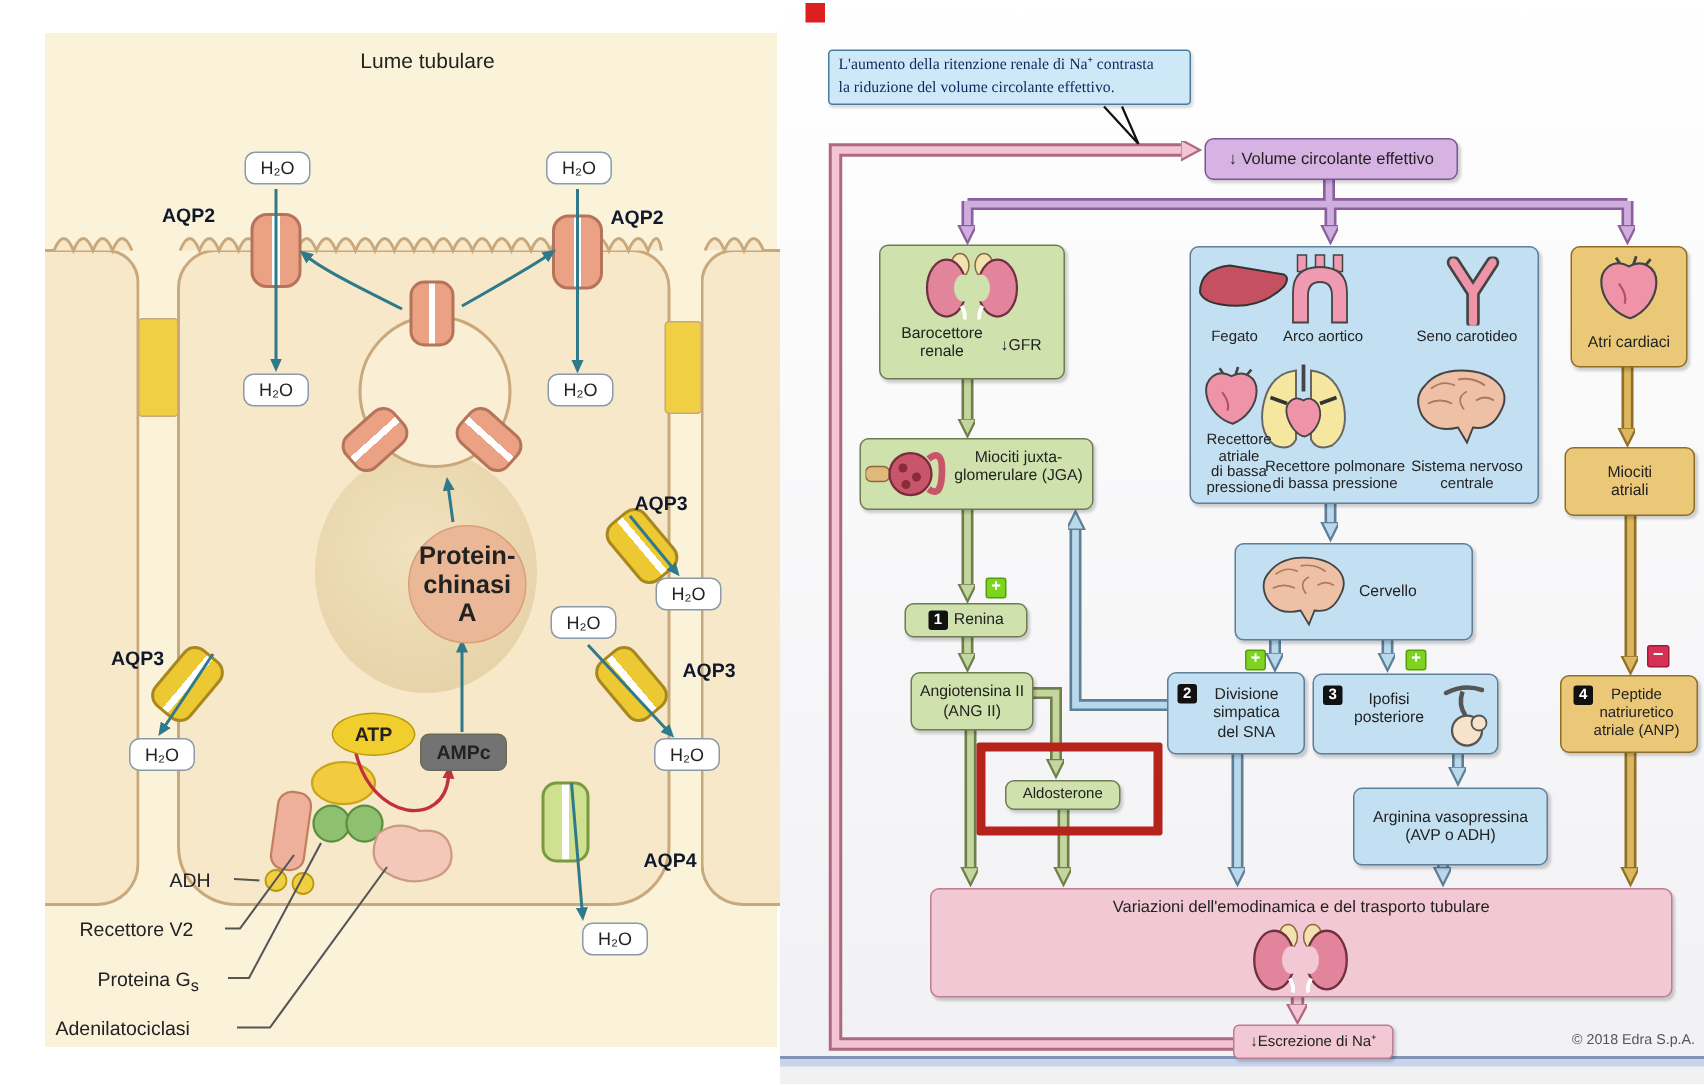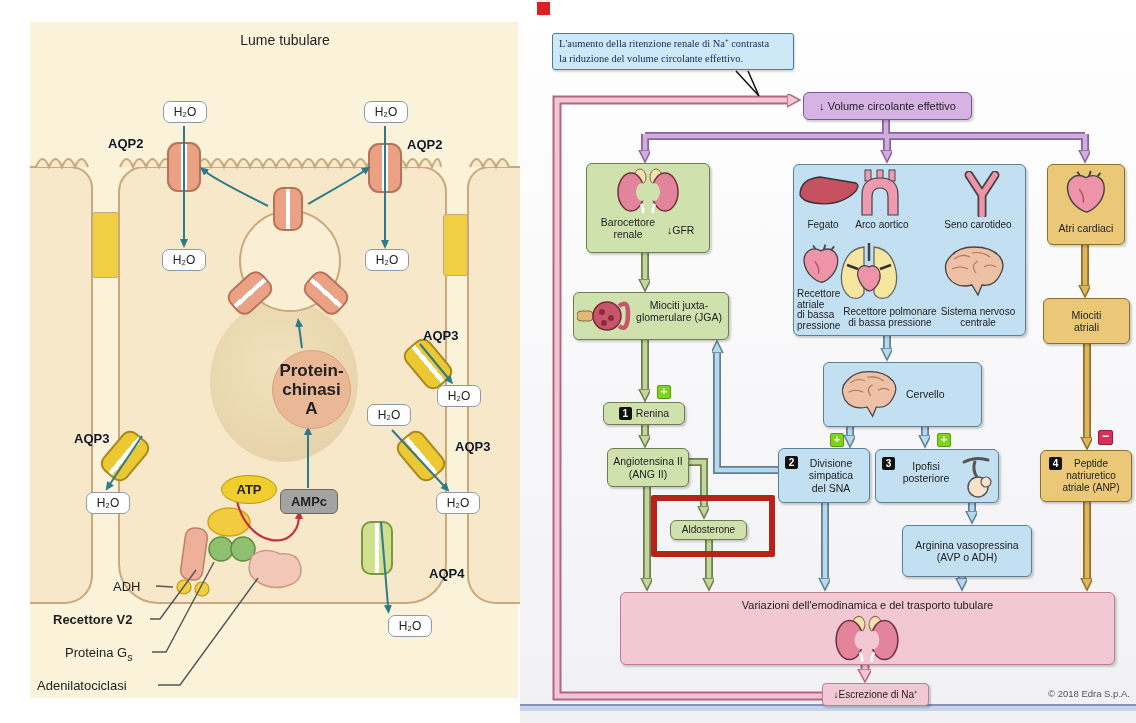--- a/index.html
+++ b/index.html
@@ -12,21 +12,21 @@
   .cell{background:#f7e8c9;border:2px solid #c9a87c;}
   .h2o{width:42px;height:20px;background:#fff;border:1.5px solid #8a9aa8;border-radius:7px;
        font-size:12px;display:flex;align-items:center;justify-content:center;z-index:5;}
   .llab{font-size:13px;font-weight:bold;color:#0f172a;z-index:6;}
   .llab2{font-size:13px;color:#222;z-index:6;}
   #pka{left:272px;top:350px;width:77px;height:77px;border-radius:50%;background:#eab896;
        border:1px solid #d8a078;display:flex;align-items:center;justify-content:center;text-align:center;
        font-size:17px;font-weight:bold;line-height:1.12;z-index:4;}
   #atp{left:221px;top:475px;width:54px;height:27px;background:#f0ce2e;border:1.5px solid #b89a10;
        border-radius:50%;display:flex;align-items:center;justify-content:center;font-size:13px;font-weight:bold;z-index:5;}
-  #ampc{left:280px;top:489px;width:56px;height:23px;background:#a3a3a3;border:1.5px solid #6a6a5a;
+  #ampc{left:280px;top:489px;width:56px;height:23px;background:#737373;border:1.5px solid #6a6a5a;
        border-radius:6px;display:flex;align-items:center;justify-content:center;font-size:13px;font-weight:bold;z-index:5;}
   .junction{background:#f0cf45;border:1.5px solid #c9a87c;border-radius:3px;z-index:2;}
   
   #rslide{left:520px;top:0;width:616px;height:723px;background:linear-gradient(#ffffff,#f1f1f4);}
   .box{position:absolute;border-radius:6px;border:1.8px solid;display:flex;align-items:center;
        justify-content:center;text-align:center;font-size:10.5px;line-height:1.18;
        box-shadow:1.5px 2px 2px rgba(0,0,0,.18);z-index:5;}
   .green{background:#cfe2ad;border-color:#707b52;}
   .blue{background:#c3e0f2;border-color:#5d7f99;}
   .tan{background:#eac878;border-color:#8d6f28;}
@@ -91,21 +91,21 @@
   <div class="abs h2o" style="left:388px;top:615px;">H₂O</div>
 
   <div class="abs llab2" style="left:215px;top:32px;width:140px;text-align:center;font-size:14px;">Lume tubulare</div>
   <div class="abs llab" style="left:108px;top:136px;">AQP2</div>
   <div class="abs llab" style="left:407px;top:137px;">AQP2</div>
   <div class="abs llab" style="left:74px;top:431px;">AQP3</div>
   <div class="abs llab" style="left:423px;top:328px;">AQP3</div>
   <div class="abs llab" style="left:455px;top:439px;">AQP3</div>
   <div class="abs llab" style="left:429px;top:566px;">AQP4</div>
   <div class="abs llab2" style="left:113px;top:579px;">ADH</div>
-  <div class="abs llab2" style="left:53px;top:612px;font-weight:bold;">Recettore V2</div>
+  <div class="abs llab2" style="left:53px;top:612px;">Recettore V2</div>
   <div class="abs llab2" style="left:65px;top:645px;"><span>Proteina G</span><sub>s</sub></div>
   <div class="abs llab2" style="left:37px;top:678px;">Adenilatociclasi</div>
 
   <div id="rslide" class="abs"></div>
   <div id="reddot" class="abs"></div>
   <div id="bottomline" class="abs"></div>
 
   <div class="abs note pre" style="left:552px;top:33px;width:228px;">L'aumento della ritenzione renale di Na⁺ contrasta
 la riduzione del volume circolante effettivo.</div>
   <div class="box green" style="left:586px;top:163px;width:122px;height:88px;">
@@ -151,21 +151,21 @@
       <path d="M35,2 L35,20" stroke="#444" stroke-width="2.5"></path>
       <path d="M30,6 Q12,8 8,30 Q5,48 16,56 Q26,60 30,52 z" fill="#f5e6a0" stroke="#666" stroke-width="1.3"></path>
       <path d="M40,6 Q58,8 62,30 Q65,48 54,56 Q44,60 40,52 z" fill="#f5e6a0" stroke="#666" stroke-width="1.3"></path>
       <path d="M24,28 L13,24 M46,28 L57,24" stroke="#333" stroke-width="2.5"></path>
       <path d="M35,26 C28,22 22,28 24,36 C26,44 32,50 36,50 C42,48 47,40 46,33 C45,26 39,23 35,26 z" fill="#ef93a8" stroke="#444" stroke-width="1.2"></path>
     </svg>
     <svg class="abs" style="left:144px;top:78px;" width="70" height="56" viewBox="0 0 70 56">
       <path d="M10,34 Q4,22 12,14 Q20,4 36,4 Q54,4 62,14 Q68,22 62,32 Q56,44 44,42 L40,52 L34,42 Q18,46 10,34 z" fill="#eec0a6" stroke="#444" stroke-width="1.3"></path>
       <path d="M16,16 Q24,10 32,14 M34,10 Q44,8 52,14 M14,26 Q22,22 30,26 M38,30 Q32,22 40,18 M46,24 Q52,20 58,24" stroke="#b07858" stroke-width="1.2" fill="none"></path>
     </svg>
-    <div class="orglab pre" style="left:3px;top:124px;width:58px;text-align:left;line-height:1.05;">Recettore
+    <div class="orglab pre" style="left:3px;top:124px;width:58px;text-align:center;line-height:1.05;">Recettore
 atriale
 di bassa
 pressione</div>
     <div class="orglab pre" style="left:32px;top:141px;width:128px;">Recettore polmonare
 di bassa pressione</div>
     <div class="orglab pre" style="left:142px;top:141px;width:84px;">Sistema nervoso
 centrale</div>
   </div>
 
   <div class="box tan" style="left:1047px;top:164px;width:76px;height:79px;">

